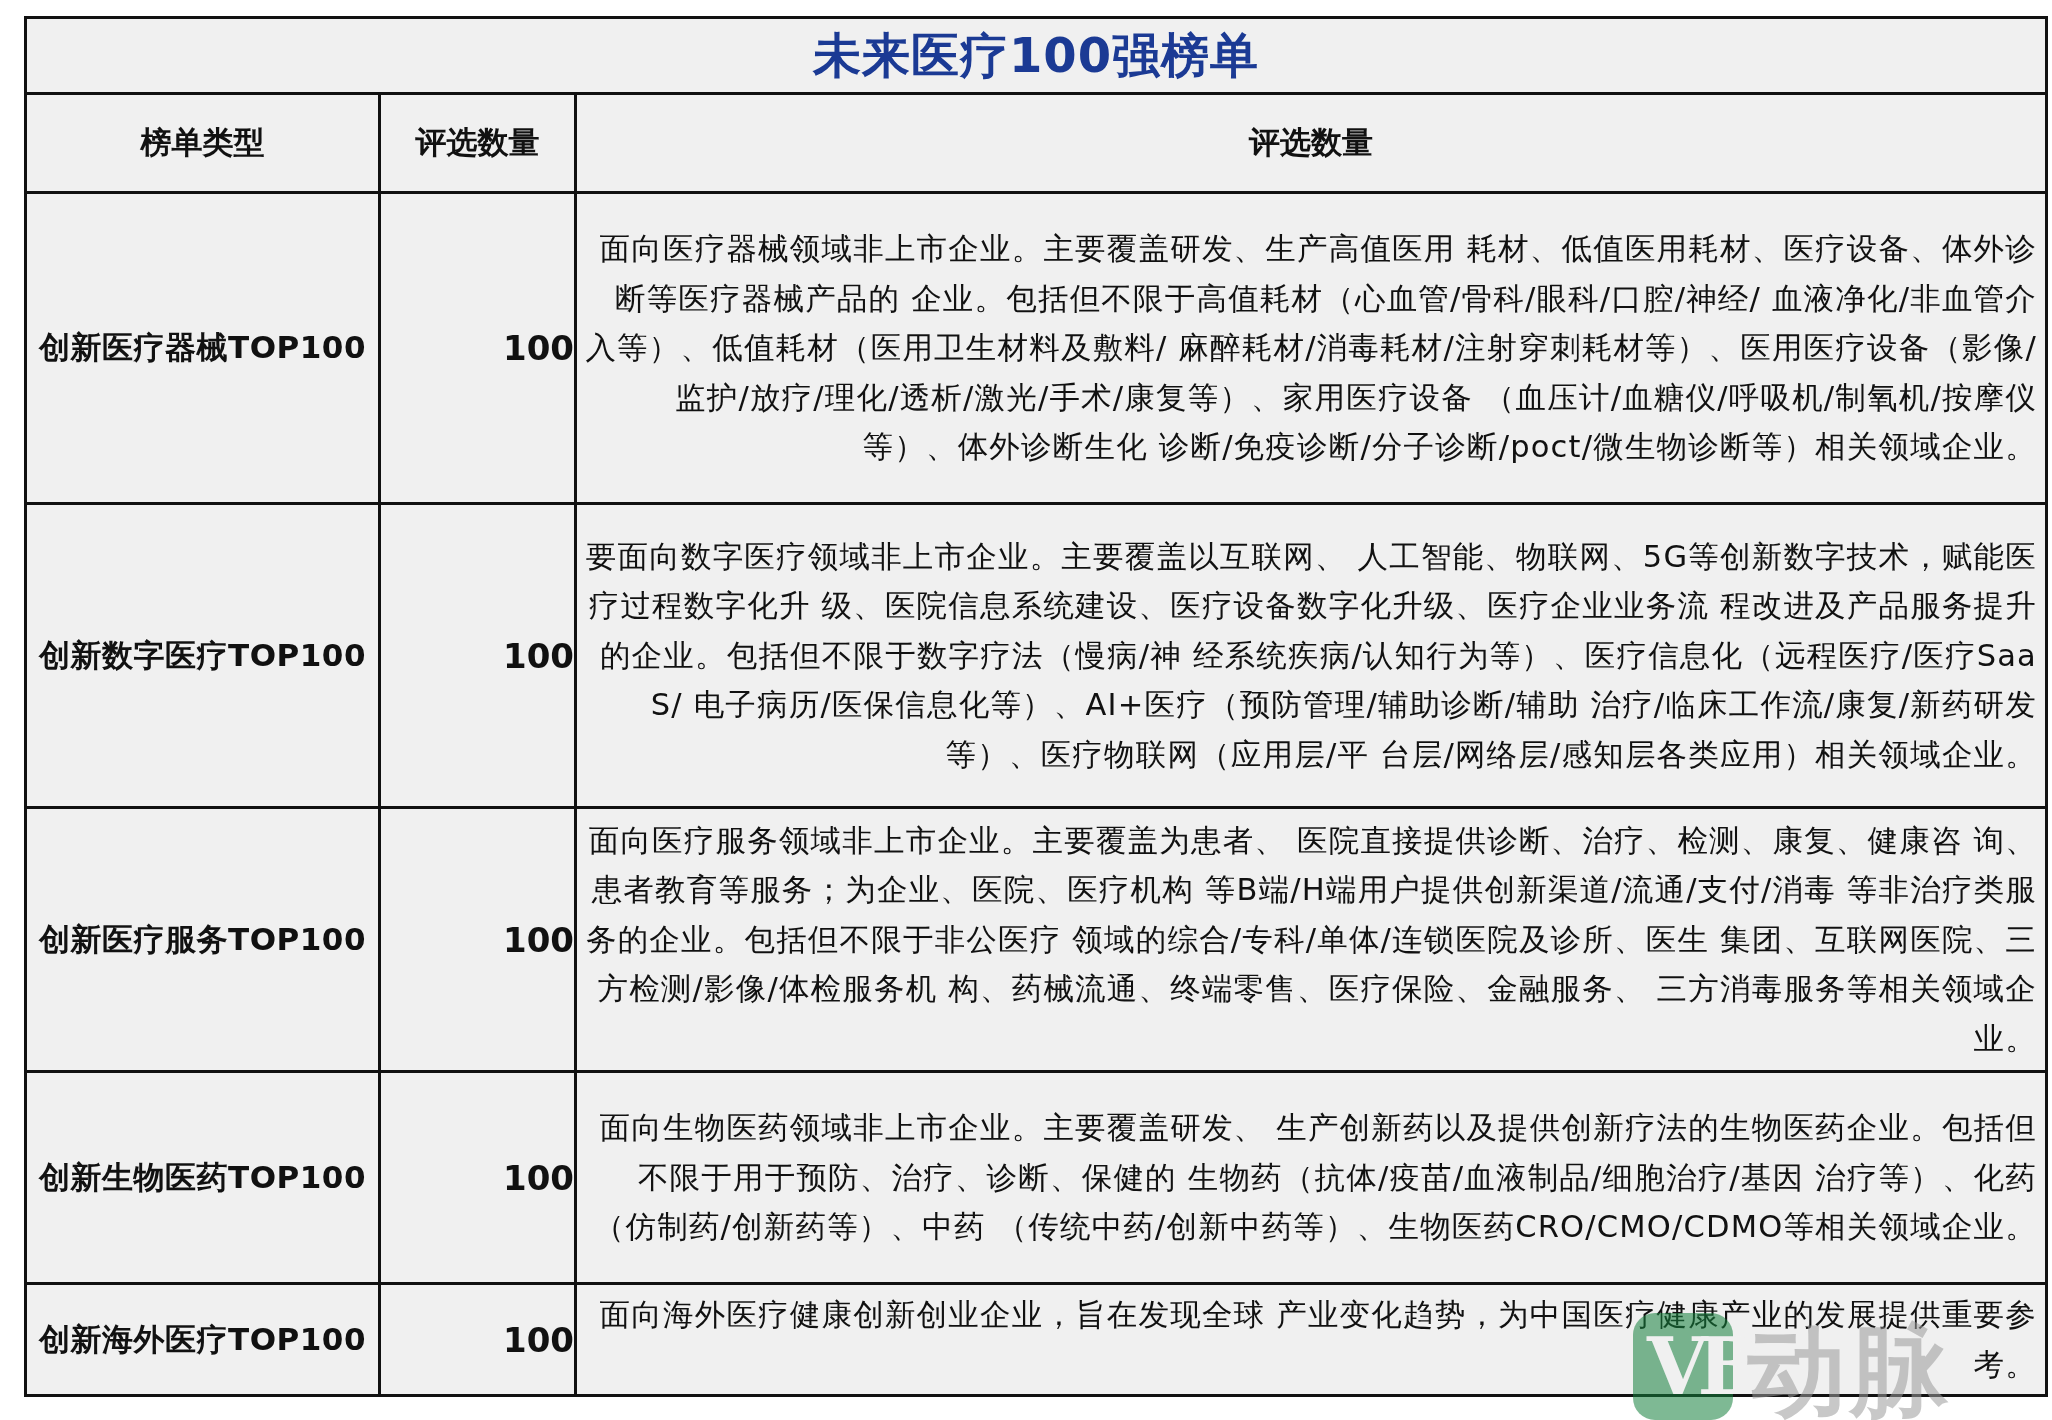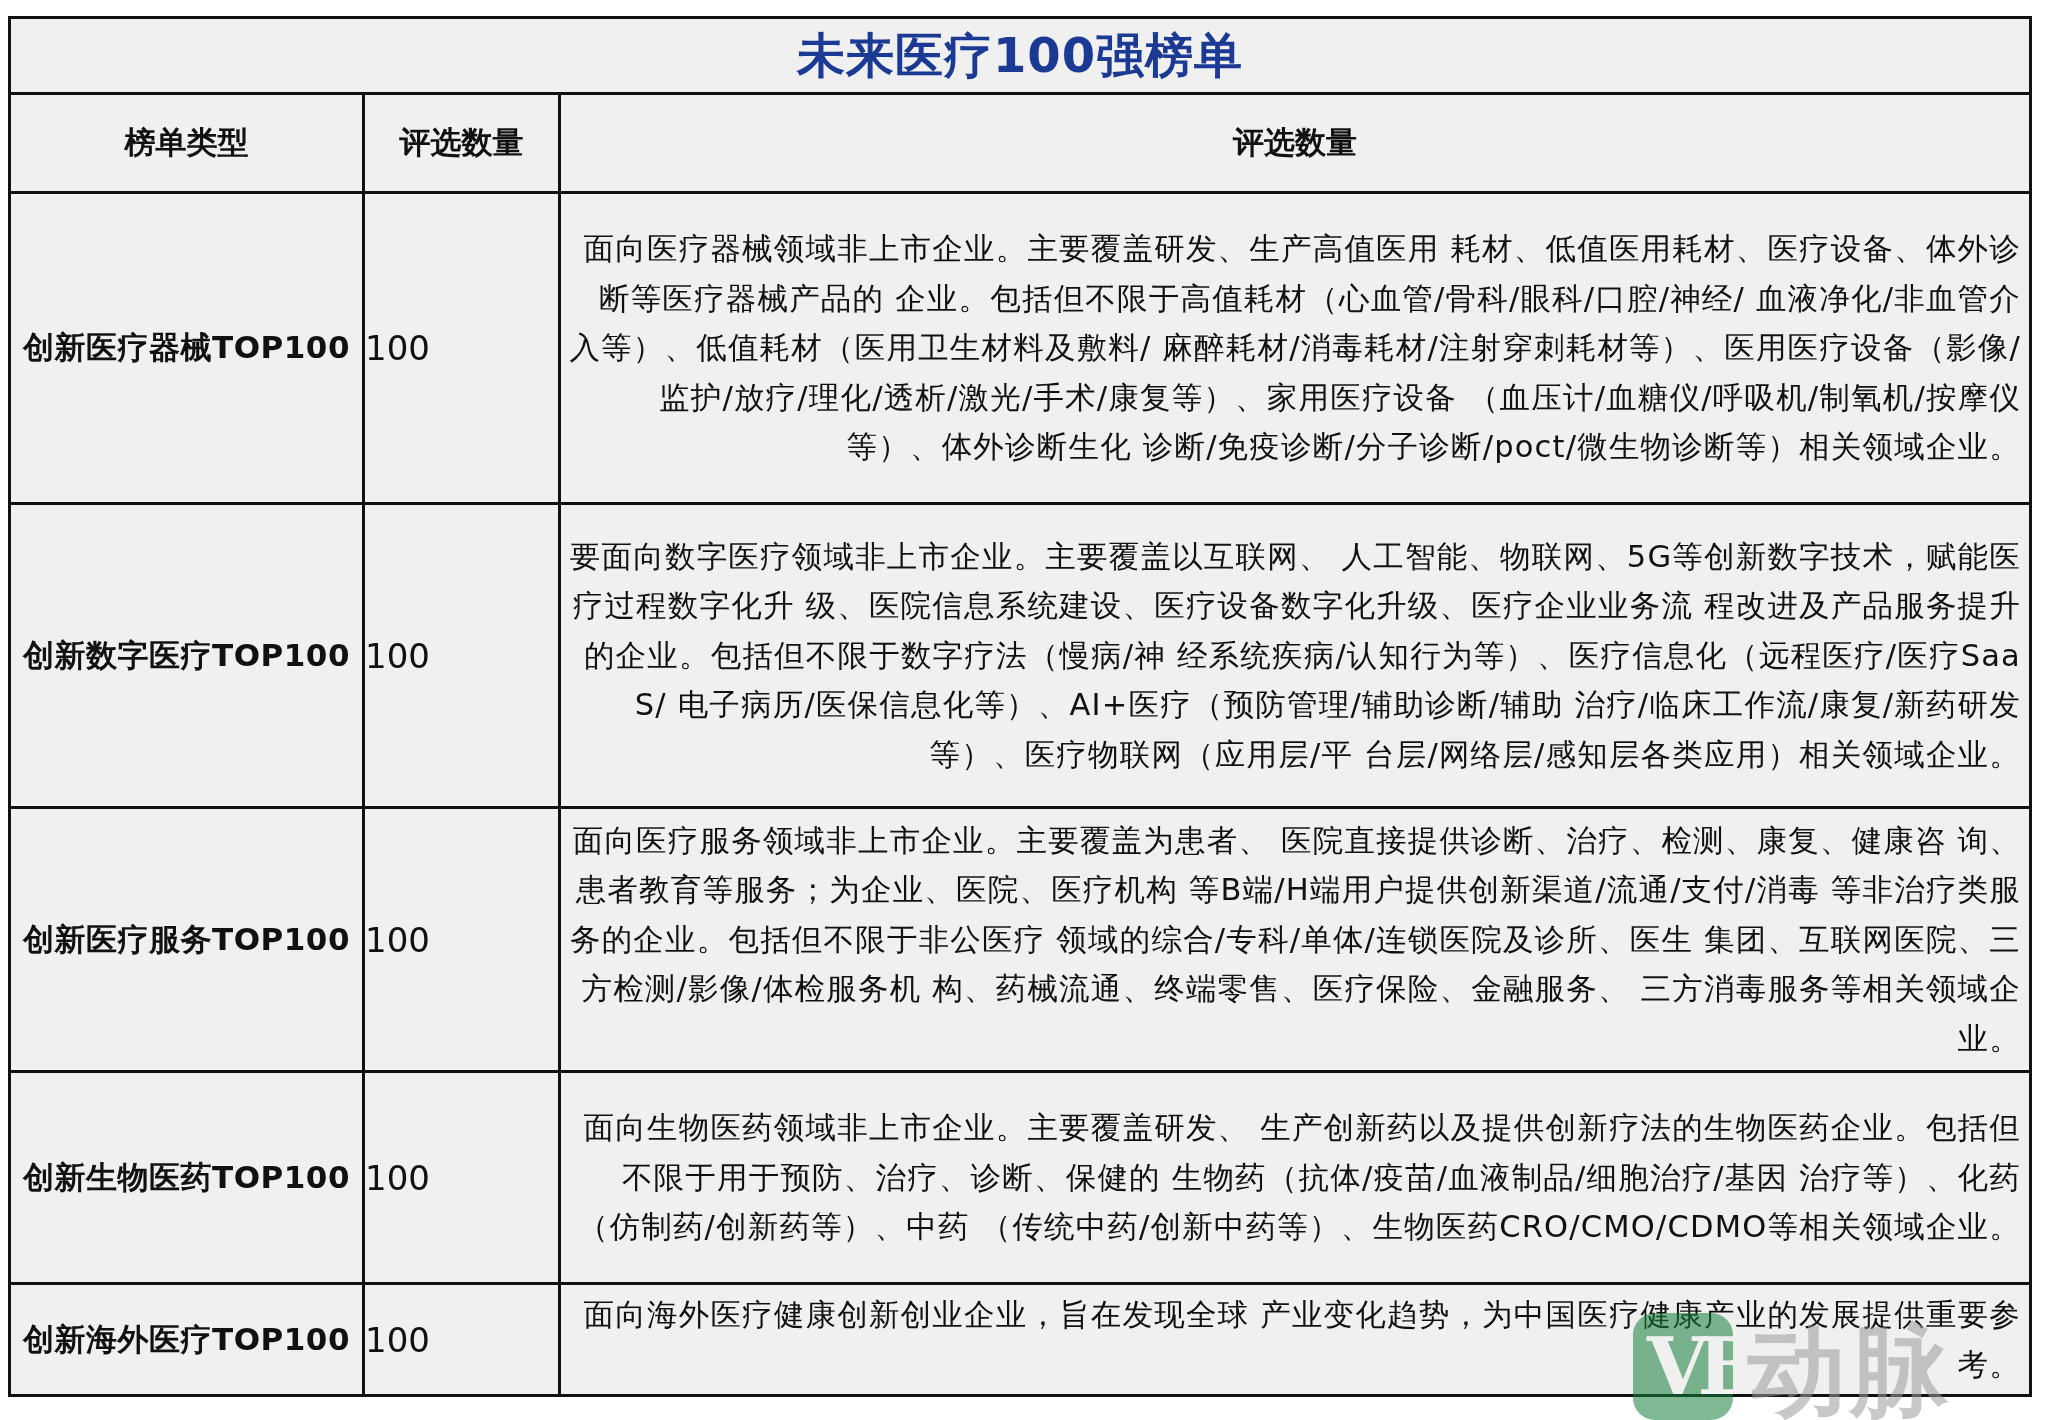--- a/index.html
+++ b/index.html
@@ -3,21 +3,21 @@
 <meta charset="utf-8">
 <style>
   html, body { margin: 0; padding: 0; }
   body {
     width: 2052px; height: 1420px; position: relative; overflow: hidden;
     background: #ffffff;
     font-family: "DejaVu Sans", "Liberation Sans", sans-serif;
     color: #111111;
   }
   .tbl {
-    position: absolute; left: 8px; top: 16px;
+    position: absolute; left: 24px; top: 16px;
     width: 2021px; height: 1071px;
     border-collapse: collapse;
     table-layout: fixed;
     background: #ef4444;
   }
   .tbl td, .tbl th {
     border: 3px solid #111111;
     background: #f0f0f0;
     padding: 0;
   }
@@ -40,24 +40,24 @@
   }
   .col-type {
     text-align: center;
     vertical-align: middle;
     font-size: 31px;
     font-weight: bold;
     white-space: nowrap;
     letter-spacing: 0.5px;
   }
   .col-count {
-    text-align: left;
+    text-align: right;
     vertical-align: middle;
     font-size: 34px;
-    font-weight: normal;
+    font-weight: bold;
   }
   .col-desc {
     vertical-align: middle;
     text-align: right;
     font-size: 30.5px;
     line-height: 49.6px;
     padding: 0 8px 0 7px !important;
     letter-spacing: 1.2px;
     word-break: break-all;
   }

